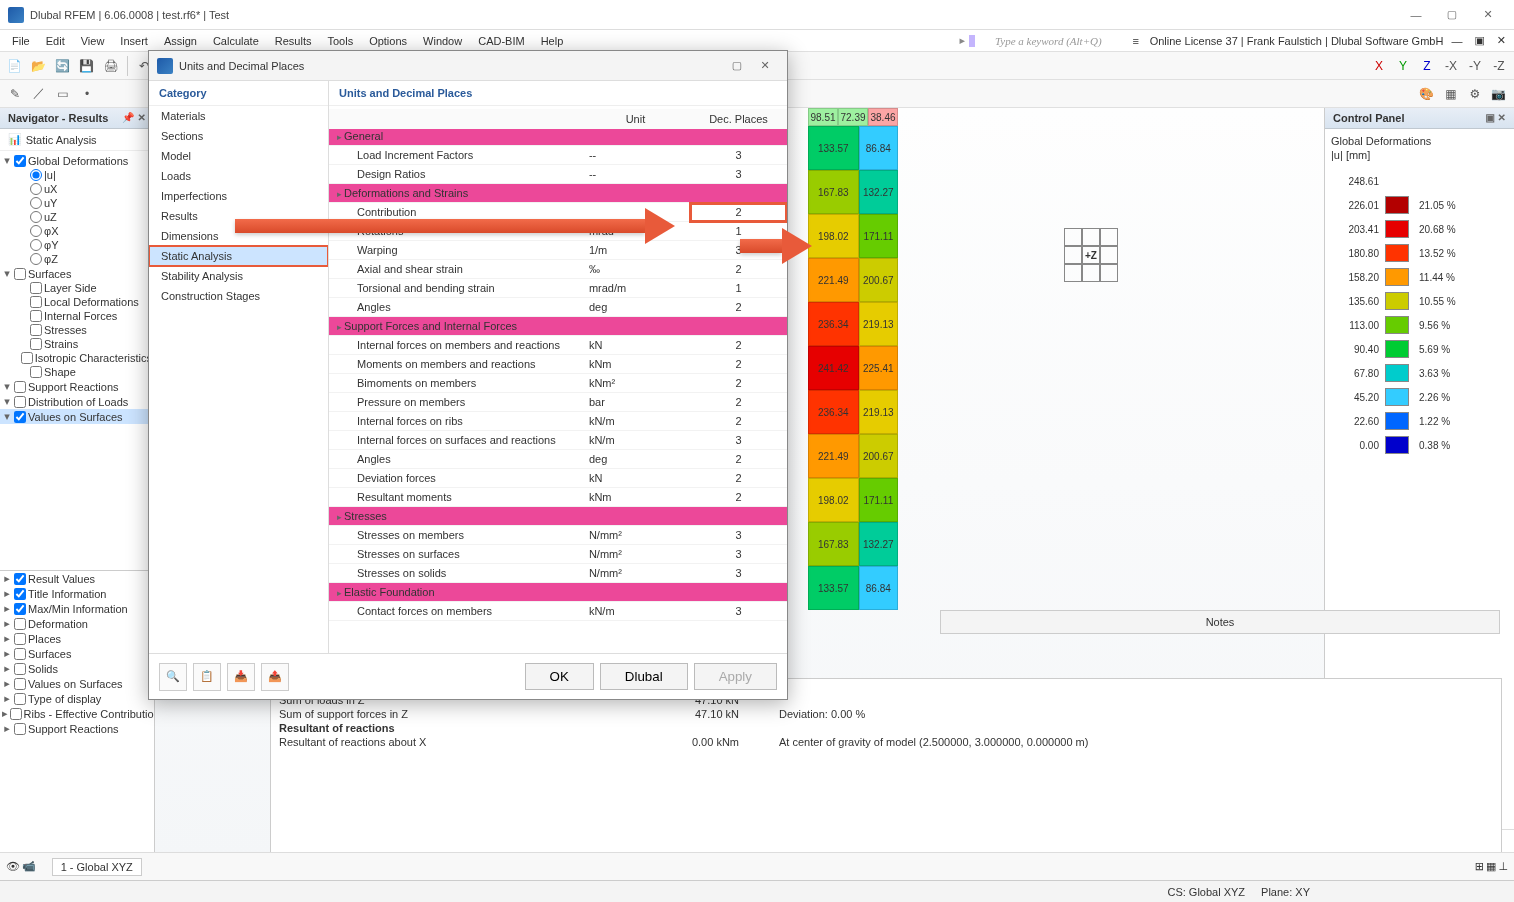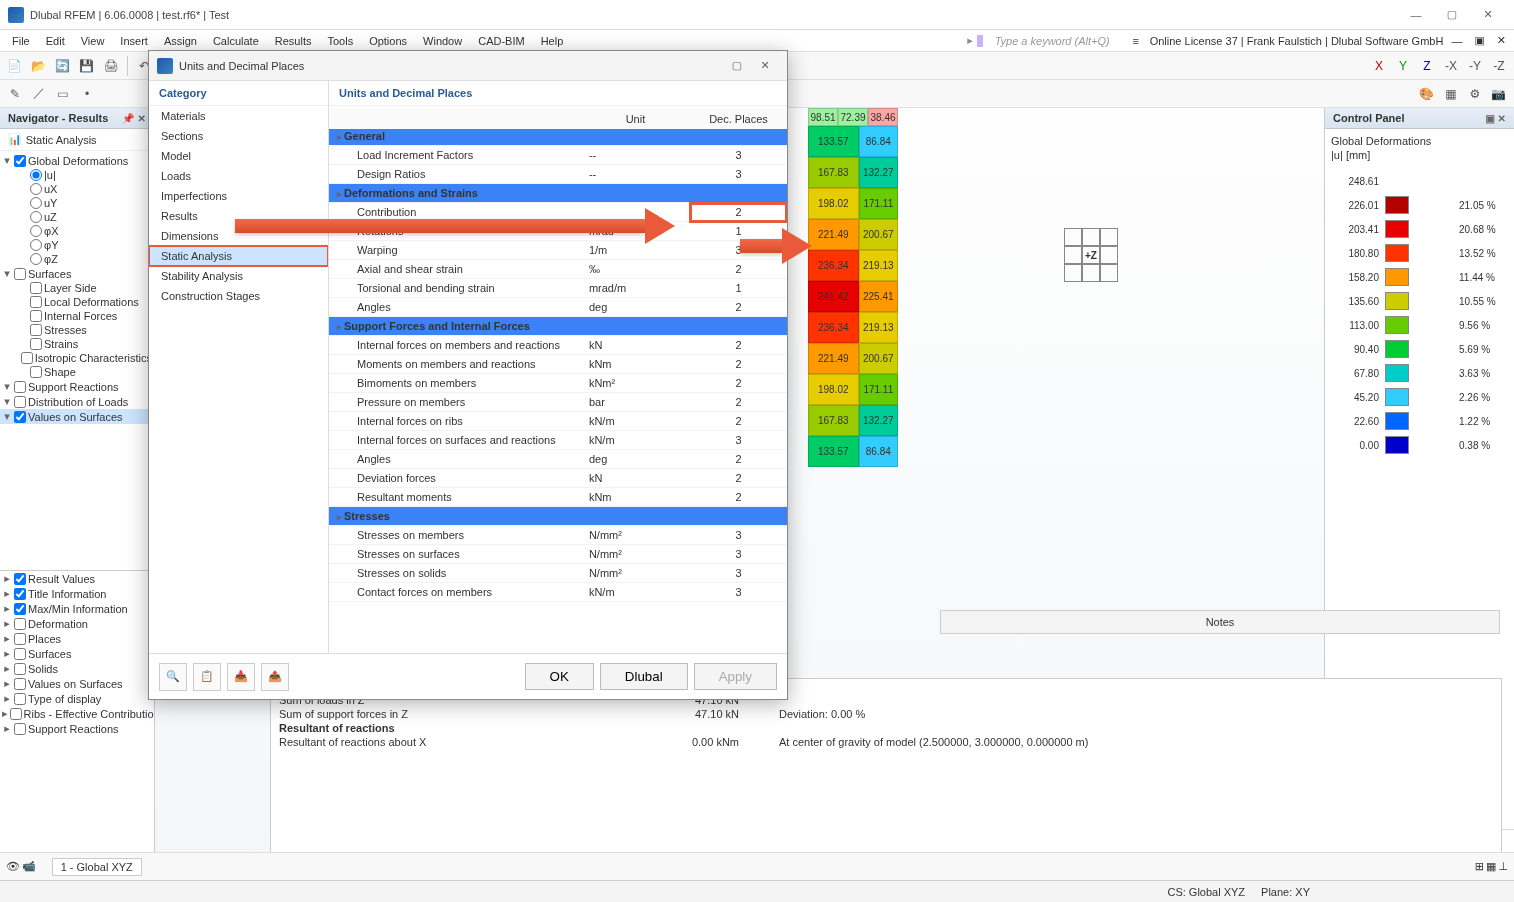--- a/index.html
+++ b/index.html
@@ -5,66 +5,66 @@
 * { box-sizing: border-box; margin: 0; padding: 0; font-family: "Segoe UI", Tahoma, sans-serif; }
 body { background: #f0f0f0; font-size: 11px; color: #333; overflow: hidden; width: 1514px; height: 902px; position: relative; }
 .titlebar { height: 30px; background: #fff; display: flex; align-items: center; padding: 0 8px; border-bottom: 1px solid #ddd; }
 .titlebar .logo { width: 16px; height: 16px; background: linear-gradient(135deg,#1e5aa8,#3b82c4); border-radius:2px; margin-right:6px; }
 .titlebar .title { flex: 0 0 auto; color: #444; }
 .titlebar .spacer { flex: 1; }
 .titlebar .win-btn { width: 36px; height: 30px; display:flex;align-items:center;justify-content:center;color:#666;cursor:pointer; }
 .menubar { height: 22px; background:#fff; display:flex; align-items:center; padding: 0 4px; border-bottom:1px solid #e0e0e0; }
 .menubar .item { padding: 2px 8px; cursor:pointer; }
 .menubar .right { margin-left:auto; display:flex; align-items:center; gap:4px;}
-.searchbox { color:#999; font-style:italic; padding:0 12px; border-left:6px solid #c4b5fd; }
+.searchbox { color:#999; font-style:italic; padding:0 20px; border-left:6px solid #c4b5fd;font-family:Liberation Serif, serif; }
 .toolbar { height: 28px; background:#f8f8f8; display:flex; align-items:center; padding: 0 4px; gap:2px; border-bottom:1px solid #e0e0e0; }
 .toolbar .tb-icon { width:22px; height:22px; display:flex;align-items:center;justify-content:center; border:1px solid transparent; cursor:pointer; font-size:12px; color:#555;}
 .toolbar .sep { width:1px; height:20px; background:#ccc; margin:0 3px;}
 .main { display:flex; height: calc(100% - 30px - 22px - 28px - 28px - 22px - 22px); }
 .navigator { width: 155px; background:#fff; border-right:1px solid #ccc; display:flex; flex-direction:column; }
-.panel-head { background: linear-gradient(#e8eef6,#d8e4f0); padding:4px 8px; font-weight:600; border-bottom:1px solid #c0c8d0; display:flex; align-items:flex-end; justify-content:space-between;}
+.panel-head { background: linear-gradient(#e8eef6,#d8e4f0); padding:4px 8px; font-weight:600; border-bottom:1px solid #c0c8d0; display:flex; align-items:flex-start; justify-content:space-between;}
 .panel-head .pin { font-size:10px; color:#666; cursor:pointer;}
 .nav-tab { padding:4px 8px; display:flex; align-items:center; gap:4px; border-bottom:1px solid #eee;}
 .tree { flex:1; overflow:auto; padding:2px 0; }
 .tree-item { display:flex; align-items:center; padding:1px 2px; gap:2px; white-space:nowrap; font-size:11px;}
 .tree-item .caret { width:10px; text-align:center; color:#666; cursor:pointer;}
 .tree-item input[type=checkbox]{ width:12px; height:12px;}
 .tree-item input[type=radio]{ width:12px; height:12px; }
 .tree .lvl1 { padding-left: 2px; }
 .tree .lvl2 { padding-left: 18px; }
 .viewport { flex:1; position:relative; background: linear-gradient(#fefefe,#f4f6f8); }
 .contour-strip { position:absolute; left:808px; top:108px; width:90px; }
-.contour-row { display:flex; height:31px; }
+.contour-row { display:flex; height:44px; }
 .contour-cell { flex:1; display:flex; align-items:center; justify-content:center; font-size:10px; color:#333; border:1px solid rgba(0,0,0,0.15);}
 .control-panel { width: 190px; background:#fff; border-left:1px solid #ccc; display:flex; flex-direction:column;}
 .cp-body { padding:6px; flex:1; overflow:auto; }
 .legend-row { display:flex; align-items:center; height:24px; gap:6px;}
 .legend-val { width:48px; text-align:right; font-size:10px;}
 .legend-swatch { width:24px; height:18px; border:1px solid #888;}
-.legend-pct { flex:1; font-size:10px; text-align:left; padding-left:4px;margin-left:40px;}
+.legend-pct { flex:1; font-size:10px; text-align:left; padding-left:4px;}
 .axis-widget { position:absolute; right:200px; top:120px; width:60px; height:60px; }
 .axis-widget .grid { display:grid; grid-template-columns:repeat(3,1fr); grid-template-rows:repeat(3,1fr); width:54px; height:54px;}
 .axis-widget .cell { border:1px solid #888; display:flex;align-items:center;justify-content:center; font-size:10px; font-weight:600;}
 
 .dialog { position:absolute; left:148px; top:50px; width:640px; height:650px; background:#fff; border:1px solid #888; box-shadow:0 4px 20px rgba(0,0,0,0.3); display:flex; flex-direction:column; z-index:50;}
 .dialog .dlg-title { height:30px; background:#f4f4f4; display:flex; align-items:center; padding:0 8px; border-bottom:1px solid #ddd;}
 .dialog .dlg-title .dicon { width:16px;height:16px; background:linear-gradient(135deg,#1e5aa8,#3b82c4); margin-right:6px; border-radius:2px;}
 .dialog .dlg-title .dtxt { flex:1;}
 .dialog .dlg-title .dbtn { width:28px; height:28px; display:flex;align-items:center;justify-content:center; cursor:pointer; color:#666;}
 .dialog .dlg-body { flex:1; display:flex; overflow:hidden;}
 .dialog .cat-panel { width:180px; border-right:1px solid #ddd; overflow:auto;}
 .dialog .cat-head { padding:6px 10px; font-weight:600; color:#2a5a9a; border-bottom:1px solid #eee;}
 .dialog .cat-item { padding:4px 12px; cursor:pointer; }
 .dialog .cat-item.sel { background:#cce4ff; outline:2px solid #e85a3a; outline-offset:-1px; }
 .dialog .settings { flex:1; overflow:auto; padding:0;}
 .dialog .set-head { padding:6px 10px; font-weight:600; color:#2a5a9a; border-bottom:1px solid #eee; position:sticky; top:0; background:#fff;}
 .dialog .tbl { width:100%; border-collapse:collapse; }
 .dialog .tbl th { text-align:center; font-weight:400; padding:4px 6px; border-bottom:1px solid #ddd; background:#fafafa;position:sticky;top:28px;}
 .dialog .tbl td { padding:3px 8px; border-bottom:1px solid #f2f2f2; }
-.dialog .tbl .grp { background:#3b82f6; font-weight:700;margin-top:12px; }
+.dialog .tbl .grp { background:#ec4899; font-weight:400;margin-top:12px; }
 .dialog .tbl .grp td:first-child::before { content:"▸ "; color:#666; font-size:9px;}
 .dialog .tbl .sub td:first-child { padding-left:28px; }
 .dialog .tbl td.unit { width:90px; }
 .dialog .tbl td.dec { width:80px; text-align:center; }
 .dialog .tbl td.dec.hl { outline:3px solid #e85a3a; outline-offset:-2px; background:#fff;}
 .dialog .dlg-foot { height:46px; border-top:1px solid #ddd; display:flex; align-items:center; padding:0 10px; gap:6px;}
 .dialog .dlg-foot .fbtn { width:28px;height:28px;border:1px solid #ccc;display:flex;align-items:center;justify-content:center;cursor:pointer;background:#fafafa;}
 .dialog .dlg-foot .spacer { flex:1; }
 .dialog .dlg-foot button { padding:5px 24px; border:1px solid #bbb; background:#f4f4f4; cursor:pointer;}
 .dialog .dlg-foot button:disabled { color:#aaa; }
@@ -667,20 +667,23 @@
             <tr class="sub">
               <td>Stresses on surfaces</td>
               <td class="unit">N/mm²</td>
               <td class="dec">3</td>
             </tr>
             <tr class="sub">
               <td>Stresses on solids</td>
               <td class="unit">N/mm²</td>
               <td class="dec">3</td>
             </tr>
+            <tr class="grp">
+              <td colspan="3">Elastic Foundation</td>
+            </tr>
             <tr class="sub">
               <td>Contact forces on members</td>
               <td class="unit">kN/m</td>
               <td class="dec">3</td>
             </tr>
           </tbody>
       </table>
     </div>
   </div>
   <div class="dlg-foot">

